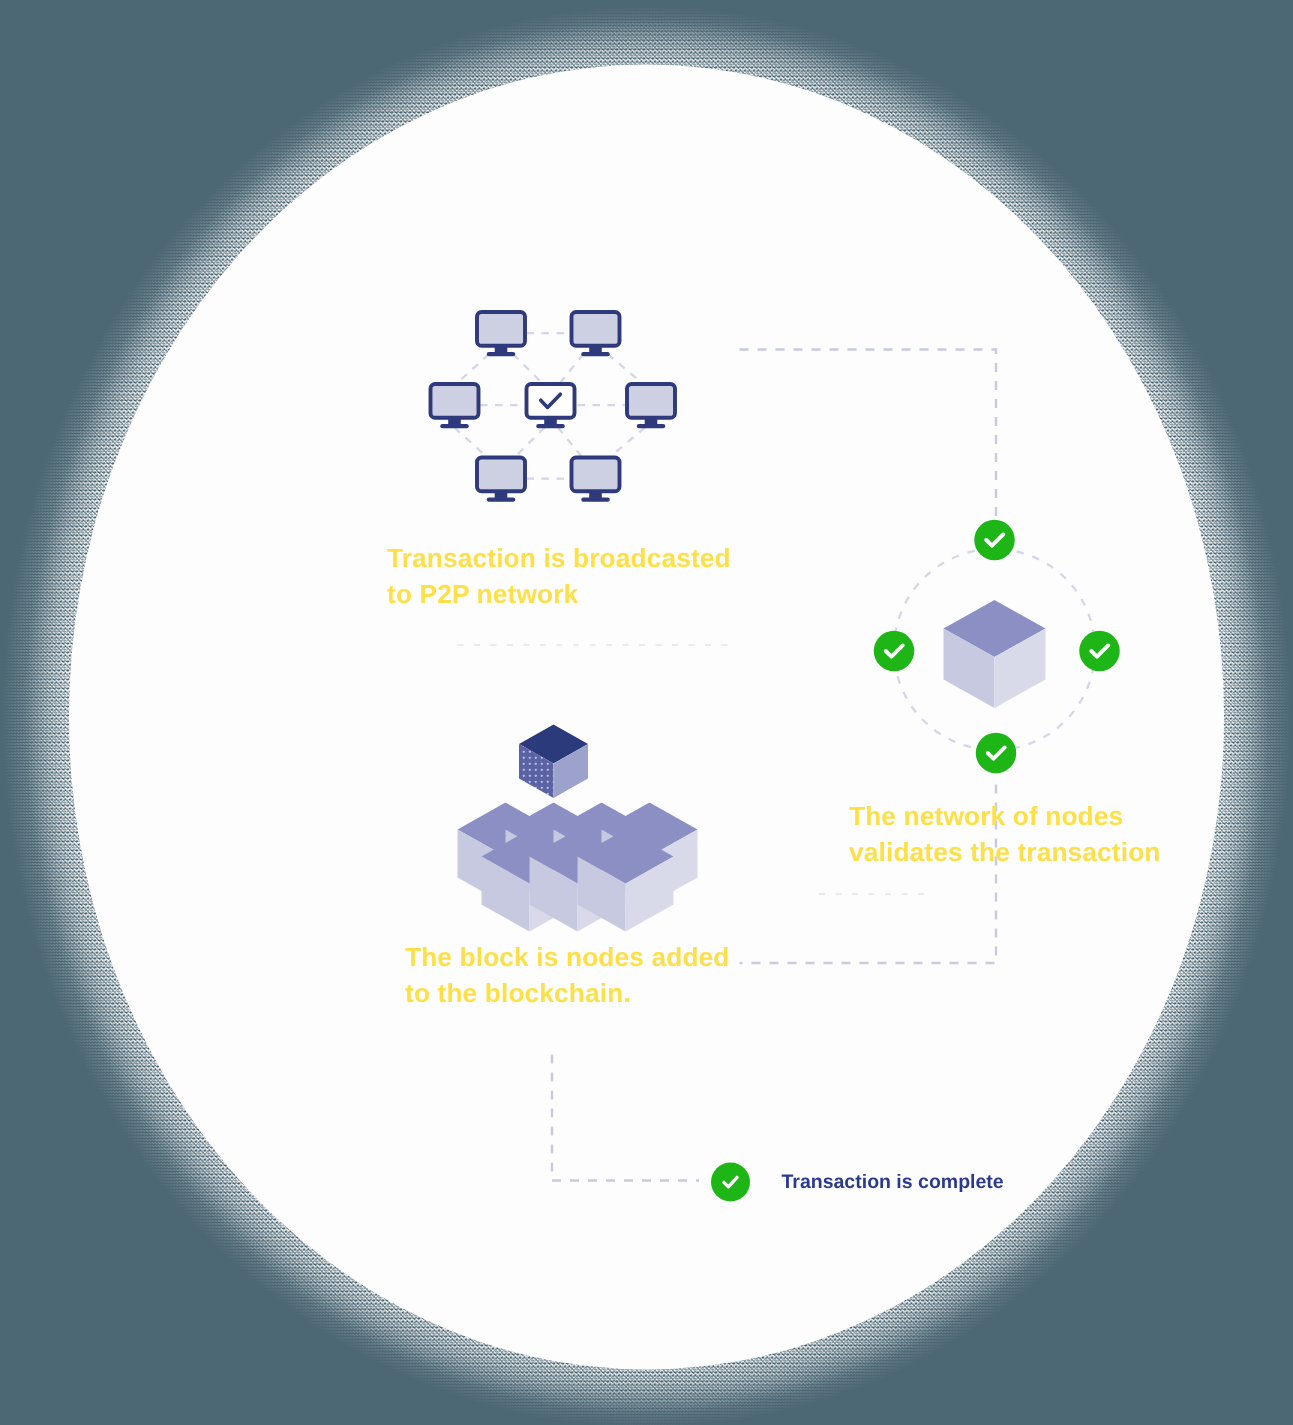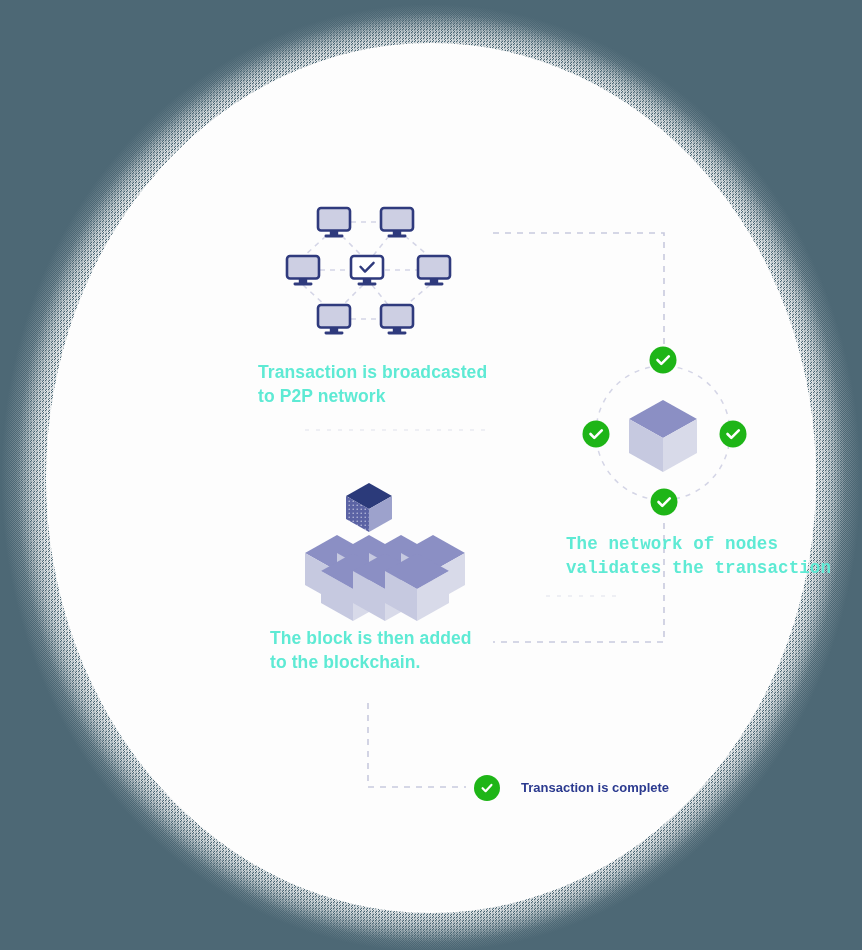--- a/index.html
+++ b/index.html
@@ -98,31 +98,31 @@
   svg.layer {
     position: absolute;
     left: 0; top: 0;
     width: 862px;
     height: 950px;
     overflow: visible;
   }
 
   .caption {
     position: absolute;
-    color: #5eead4;
+    color: #fde047;
     font-family: "Liberation Sans", sans-serif;
     font-weight: bold;
     font-size: 17.5px;
     line-height: 24px;
     letter-spacing: 0.1px;
     white-space: pre-line;
   }
 
   #cap-broadcast { left: 258px; top: 360px; }
-  #cap-validate  { left: 566px; top: 532px; font-family: Liberation Mono, monospace; }
+  #cap-validate  { left: 566px; top: 532px; }
   #cap-added     { left: 270px; top: 626px; }
 
   .complete-row {
     position: absolute;
     left: 474px;
     top: 775px;
     display: flex;
     align-items: center;
     gap: 21px;
   }
@@ -272,21 +272,21 @@
         <use href="#chain-cube" x="417" y="575"></use>
       </g>
     </svg>
 
     <div class="caption" id="cap-broadcast">Transaction is broadcasted
 to P2P network</div>
 
     <div class="caption" id="cap-validate">The network of nodes
 validates the transaction</div>
 
-    <div class="caption" id="cap-added">The block is then added
+    <div class="caption" id="cap-added">The block is nodes added
 to the blockchain.</div>
 
     <div class="complete-row">
       <span class="check-badge">
         <svg width="16" height="16" viewBox="0 0 16 16" aria-hidden="true">
           <polyline points="3.6,8.2 6.6,11.2 12.4,4.9" fill="none" stroke="#ffffff" stroke-width="2.2" stroke-linecap="round" stroke-linejoin="round"></polyline>
         </svg>
       </span>
       <span class="complete-label">Transaction is complete</span>
     </div>

